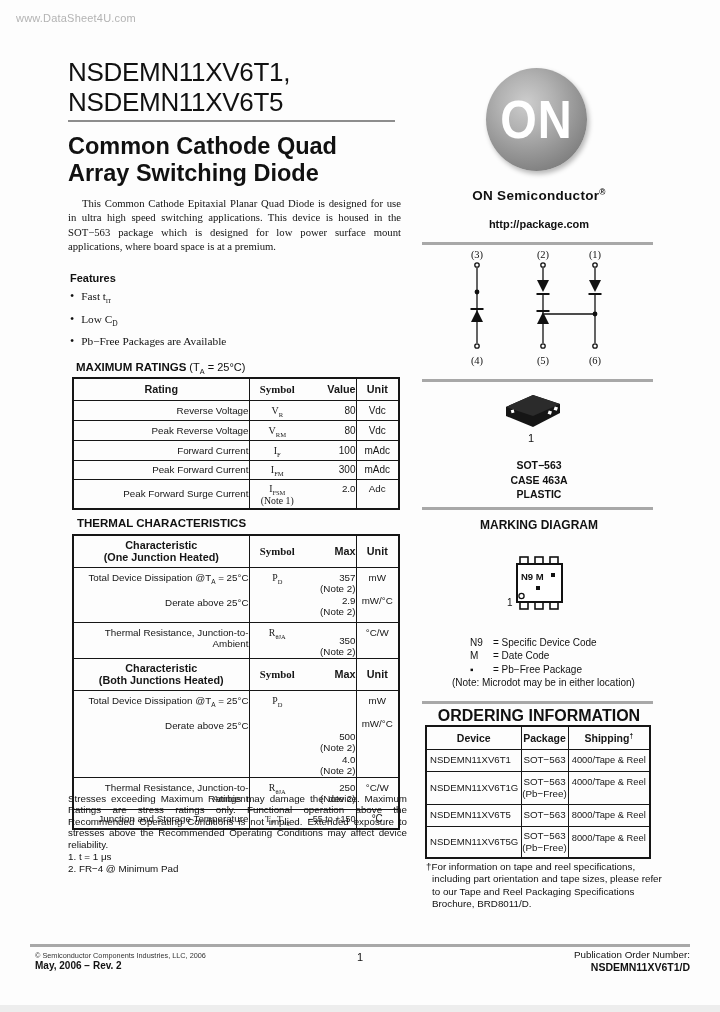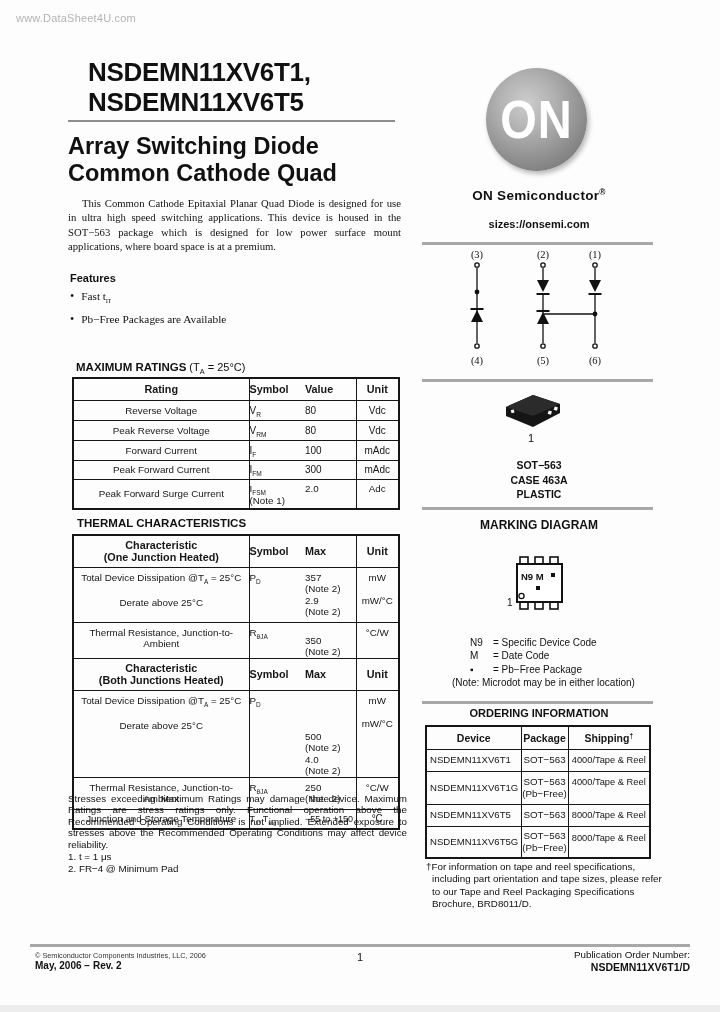--- a/index.html
+++ b/index.html
@@ -6,44 +6,44 @@
   #page{position:relative;width:720px;height:1012px;background:#fdfdfd;overflow:hidden;
         font-family:"Liberation Sans",sans-serif;color:#111;}
   .abs{position:absolute;}
   sub{font-size:0.66em;line-height:0;}
   sup{font-size:0.62em;line-height:0;}
 
   
   #watermark{left:16px;top:12px;font-size:11px;color:#b3b3b3;letter-spacing:.2px;}
 
   
-  #part-numbers{left:68px;top:57px;font-size:26px;font-weight:bold;line-height:30px;letter-spacing:-0.3px;margin-left:20px;}
+  #part-numbers{left:68px;top:57px;font-size:26px;font-weight:normal;line-height:30px;letter-spacing:-0.3px;}
   #title-rule{left:68px;top:120px;width:327px;height:2px;background:#8d8d8d;}
   #doc-title{left:68px;top:133px;font-size:23.5px;font-weight:bold;line-height:27px;}
   #description{left:68px;top:196px;width:333px;font-family:"Liberation Serif",serif;
                font-size:10.7px;line-height:14.3px;text-align:justify;text-indent:14px;}
   #features-heading{left:70px;top:272px;font-size:11px;font-weight:bold;}
   #features-list{left:70px;top:289px;width:300px;font-family:"Liberation Serif",serif;font-size:11.3px;}
   .feat{margin:0 0 7.5px 0;}
   .feat::before{content:"\2022";margin-right:7px;font-size:12px;}
 
   .sec-heading{font-size:11.5px;font-weight:bold;}
   #max-heading{left:76px;top:361px;}
   #max-heading .cond{font-weight:normal;font-size:11px;}
   #thermal-heading{left:77px;top:517px;}
 
   table.dtable{border-collapse:collapse;table-layout:fixed;border:2px solid #161616;
                font-size:10px;color:#161616;}
   table.dtable td,table.dtable th{border:1px solid #161616;padding:0;vertical-align:middle;
                overflow:hidden;}
   table.dtable th{font-size:10.8px;}
-  td.rt,th.rt{text-align:center;padding-left:5px;font-size:9.8px;}
+  td.rt,th.rt{text-align:right;padding-left:5px;font-size:9.8px;}
   th.rt{text-align:center;padding-left:0;font-size:10.8px;}
-  td.sym,th.sym{border-right:none!important;text-align:left;}
-  td.val,th.val{border-left:none!important;text-align:left;}
+  td.sym,th.sym{border-right:none!important;text-align:center;font-family:Liberation Serif, serif;}
+  td.val,th.val{border-left:none!important;text-align:right;}
   td.unit,th.unit{text-align:center;}
   #max-table{left:72px;top:377px;}
   #max-table col.c1{width:176px}#max-table col.c2{width:56px}
   #max-table col.c3{width:51px}#max-table col.c4{width:43px}
   #thermal-table{left:72px;top:534px;}
   #thermal-table col.c1{width:176px}#thermal-table col.c2{width:56px}
   #thermal-table col.c3{width:51px}#thermal-table col.c4{width:43px}
   .mline{line-height:11.5px;font-size:9.8px;}
   .chargap{height:14px;}
   .ugap{height:12px;}
@@ -66,21 +66,21 @@
   #sep1{top:242px;}#sep2{top:379px;}#sep3{top:507px;}#sep4{top:701px;}
 
   #circuit{left:425px;top:247px;}
   #pkg-draw{left:490px;top:390px;}
   #pkg-name{top:458px;font-size:10.5px;font-weight:bold;line-height:14.5px;}
   #marking-heading{top:518px;font-size:12px;font-weight:bold;}
   #marking-draw{left:494px;top:548px;}
   #marking-legend{left:470px;top:636px;font-size:10px;line-height:13.4px;}
   #marking-legend .sym{display:inline-block;width:23px;}
   #marking-note{left:452px;top:677px;font-size:10px;}
-  #ordering-heading{top:707px;font-size:11px;font-weight:bold;}
+  #ordering-heading{top:707px;font-size:16px;font-weight:bold;}
 
   #ordering-table{left:425px;top:725px;}
   #ordering-table col.c1{width:95px}#ordering-table col.c2{width:47px}#ordering-table col.c3{width:82px}
   #ordering-table td{font-size:9.8px;text-align:center;line-height:12px;}
   #ordering-table td.dev{text-align:left;padding-left:3px;font-size:9.6px;}
   #ordering-table td.ship{font-size:9.3px;}
   #ordering-table th{font-size:10.5px;}
   #ordering-footnote{left:426px;top:861px;width:232px;font-size:9.8px;line-height:12.4px;
                      padding-left:6px;text-indent:-6px;}
 
@@ -99,28 +99,29 @@
 <div id="page">
 
   <div class="abs" id="watermark">www.DataSheet4U.com</div>
 
   <div class="abs" id="part-numbers">
     <div>NSDEMN11XV6T1,</div>
     <div>NSDEMN11XV6T5</div>
   </div>
   <div class="abs" id="title-rule"></div>
   <div class="abs" id="doc-title">
+    <div>Common Cathode Quad</div>
     <div>Array Switching Diode</div>
-    <div>Common Cathode Quad</div>
   </div>
   <div class="abs" id="description">This Common Cathode Epitaxial Planar Quad Diode is designed for use in ultra high speed switching applications. This device is housed in the SOT−563 package which is designed for low power surface mount applications, where board space is at a premium.</div>
 
   <div class="abs sec-heading" id="features-heading" style="font-size:11px;">Features</div>
   <div class="abs" id="features-list">
     <div class="feat"><span>Fast t</span><sub>rr</sub></div>
+    <div class="feat"><span>Low C</span><sub>D</sub></div>
     <div class="feat">Pb−Free Packages are Available</div>
   </div>
 
   <div class="abs sec-heading" id="max-heading">
     <span>MAXIMUM RATINGS</span><span class="cond"><span> (T</span><sub>A</sub><span> = 25°C)</span></span>
   </div>
 
   <table class="abs dtable" id="max-table">
     <colgroup>
         <col class="c1">
@@ -289,21 +290,21 @@
     <div class="numnote">1.  t = 1 μs</div>
     <div class="numnote">2.  FR−4 @ Minimum Pad</div>
   </div>
 
   <div class="abs" id="on-logo">
     <span class="on-text">ON</span>
   </div>
   <div class="abs rcol-center" id="brand-name">
     <span>ON Semiconductor</span><sup>®</sup>
   </div>
-  <div class="abs rcol-center" id="brand-url">sizes://onsemi.com</div>
+  <div class="abs rcol-center" id="brand-url">http://package.com</div>
 
   <div class="abs sep" id="sep1"></div>
 
   <svg class="abs" id="circuit" width="228" height="130" viewBox="0 0 228 130">
     <g fill="none" stroke="#111" stroke-width="1.3">
       <circle cx="52" cy="18" r="2.2"></circle>
         <circle cx="118" cy="18" r="2.2"></circle>
         <circle cx="170" cy="18" r="2.2"></circle>
       <circle cx="52" cy="99" r="2.2"></circle>
         <circle cx="118" cy="99" r="2.2"></circle>

